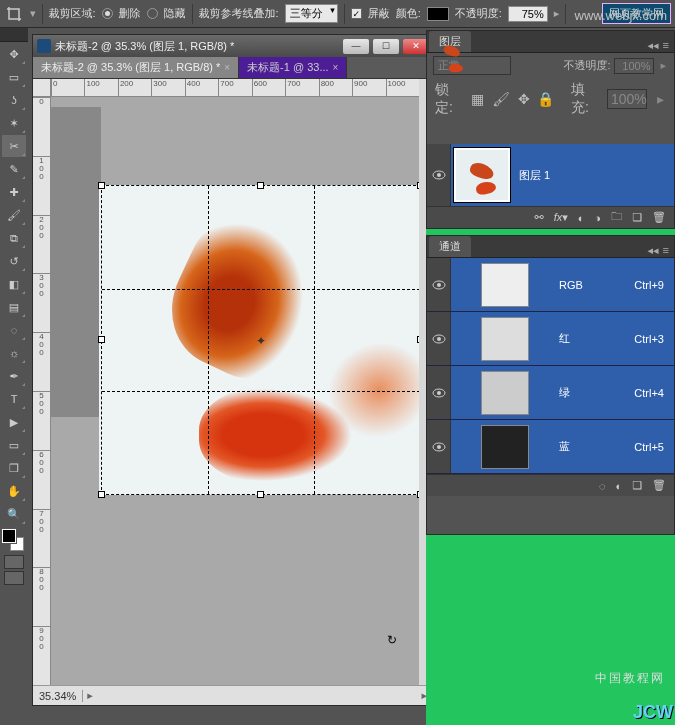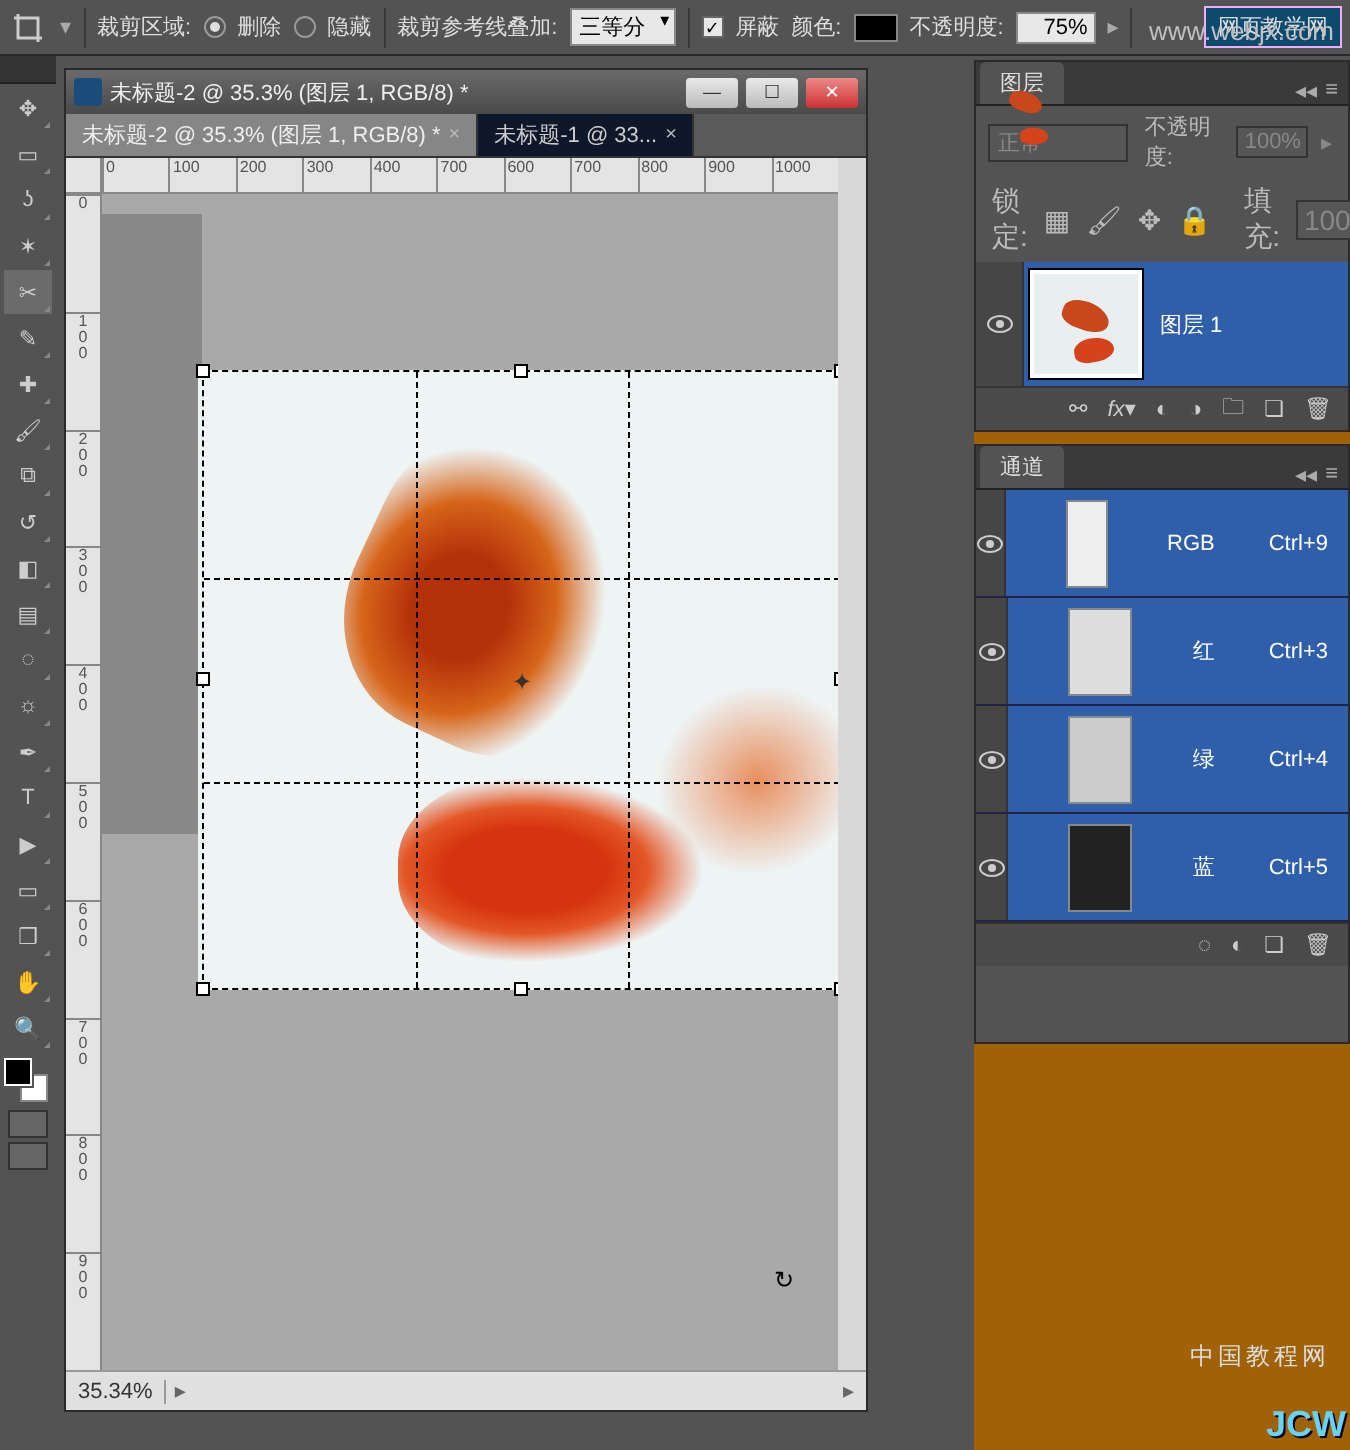--- a/index.html
+++ b/index.html
@@ -30,21 +30,21 @@
 
 .doc-window { position: absolute; left: 32px; top: 34px; width: 402px; height: 672px; background: #aaa; border: 1px solid #2a2a2a; display: flex; flex-direction: column; }
 .titlebar { height: 22px; background: linear-gradient(#6a6a6a, #4a4a4a); display: flex; align-items: center; padding: 0 4px; color: #eee; gap: 4px; }
 .win-btns { margin-left: auto; display: flex; gap: 4px; }
 .win-btn { width: 26px; height: 15px; border-radius: 2px; display: flex; align-items: center; justify-content: center; font-size: 9px; color: #333; }
 .win-min { background: linear-gradient(#e8e8e8, #bbb); }
 .win-max { background: linear-gradient(#e8e8e8, #bbb); }
 .win-close { background: linear-gradient(#e88, #c33); color: #fff; }
 
 .doc-tabs { height: 22px; background: #5a5a5a; display: flex; border-bottom: 1px solid #333; }
-.doc-tab { padding: 3px 8px; color: #ccc; background: #0f172a; border-right: 1px solid #333; display: flex; align-items: center; gap: 4px; }
+.doc-tab { padding: 3px 8px; color: #ccc; background: #4c1d95; border-right: 1px solid #333; display: flex; align-items: center; gap: 4px; }
 .doc-tab.active { background: #868686; color: #eee; }
 .tab-x { font-size: 10px; color: #bbb; }
 
 .ruler-corner { position: absolute; left: 0; top: 44px; width: 18px; height: 18px; background: #e4e4e4; border-right: 1px solid #888; border-bottom: 1px solid #888; }
 .ruler-h { position: absolute; left: 18px; right: 14px; top: 44px; height: 18px; background: #e4e4e4; border-bottom: 1px solid #888; display: flex; }
 .ruler-h span { flex: 1; border-left: 1px solid #888; font-size: 8px; color: #555; padding-left: 1px; }
 .ruler-v { position: absolute; left: 0; top: 62px; bottom: 20px; width: 18px; background: #e4e4e4; border-right: 1px solid #888; display: flex; flex-direction: column; }
 .ruler-v span { flex: 1; border-top: 1px solid #888; font-size: 8px; color: #555; line-height: 8px; text-align: center; }
 
 .canvas-area { position: absolute; left: 18px; right: 14px; top: 62px; bottom: 20px; background: #a9a9a9; overflow: hidden; }
@@ -59,31 +59,31 @@
 .crop-box .h2 { top: 66.6%; }
 .handle { position: absolute; width: 7px; height: 7px; background: #fff; border: 1px solid #000; }
 .center-mark { position: absolute; left: 50%; top: 50%; width: 12px; height: 12px; margin: -6px 0 0 -6px; font-size: 12px; color: #333; text-align: center; }
 .rotate-cursor { position: absolute; right: 22px; bottom: 38px; color: #000; font-size: 12px; }
 
 .scroll-v { position: absolute; right: 0; top: 44px; bottom: 20px; width: 14px; background: #d8d8d8; }
 .statusbar { position: absolute; left: 0; right: 0; bottom: 0; height: 20px; background: #e0e0e0; display: flex; align-items: center; color: #333; border-top: 1px solid #999; }
 .statusbar .zoom { padding: 0 6px; border-right: 1px solid #999; }
 .statusbar .info { padding: 0 6px; }
 
-.panels { position: absolute; right: 0; top: 30px; width: 188px; bottom: 0; background: #a16207; }
+.panels { position: absolute; right: 0; top: 30px; width: 249px; bottom: 0; background: #22c55e; }
 .panel { background: #535353; border: 1px solid #2a2a2a; margin-bottom: 6px; }
 .panel-tabs { height: 22px; background: #3a3a3a; display: flex; align-items: flex-end; border-bottom: 1px solid #222; }
 .panel-tab { padding: 3px 10px; background: #535353; color: #ddd; border-top-left-radius: 3px; border-top-right-radius: 3px; margin-left: 2px; }
 .panel-collapse { margin-left: auto; color: #aaa; padding: 0 5px; display: flex; gap: 4px; }
 .panel-row { display: flex; align-items: center; padding: 3px 6px; gap: 4px; color: #bbb; }
 .blend { background: #565656; border: 1px solid #333; color: #888; padding: 1px 4px; width: 78px; }
 .pct-field { background: #565656; border: 1px solid #333; color: #888; padding: 1px 3px; width: 40px; text-align: right; }
 .panel-row .tri-btn { color: #888; padding: 0 2px; }
 .layer-list { background: #535353; max-height: 130px; overflow: hidden; }
-.layer-item { display: flex; align-items: center; background: #2f5fab; color: #fff; padding: 0; height: 62px; }
+.layer-item { display: flex; align-items: center; background: #2f5fab; color: #fff; padding: 0; height: 62px; margin-top: 24px; }
 .eye { width: 24px; background: #464646; height: 100%; display: flex; align-items: center; justify-content: center; color: #ccc; border-right: 1px solid #333; }
 .thumb { width: 56px; height: 54px; background: #e8eff0; margin: 3px; border: 2px solid #fff; outline: 1px solid #000; position: relative; }
 .panel-footer { height: 22px; background: #4a4a4a; border-top: 1px solid #333; display: flex; align-items: center; justify-content: flex-end; gap: 10px; padding: 0 8px; color: #ccc; }
 
 .channel-list .ch { display: flex; align-items: center; background: #2f5fab; color: #fff; height: 54px; border-bottom: 1px solid #224; gap: 27px; }
 .ch .ch-thumb { width: 48px; height: 44px; background: #eee; margin: 3px; border: 1px solid #888; }
 .ch .shortcut { margin-left: auto; padding-right: 10px; }
 .ch.red .ch-thumb { background: #ddd; }
 .ch.blue .ch-thumb { background: #222; }
 

